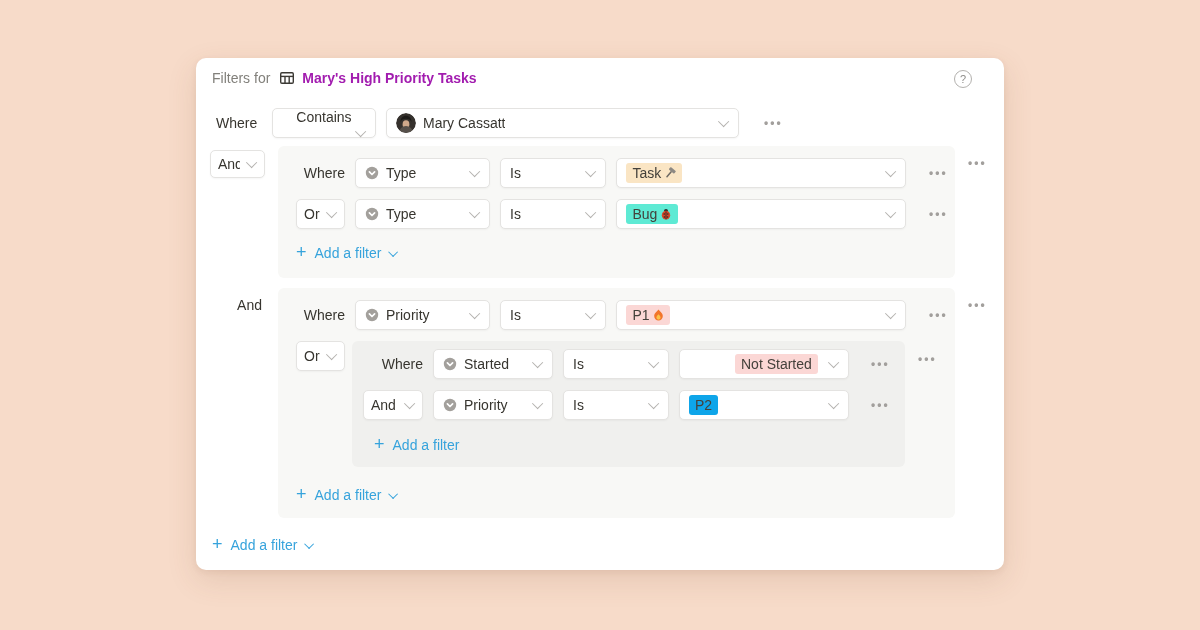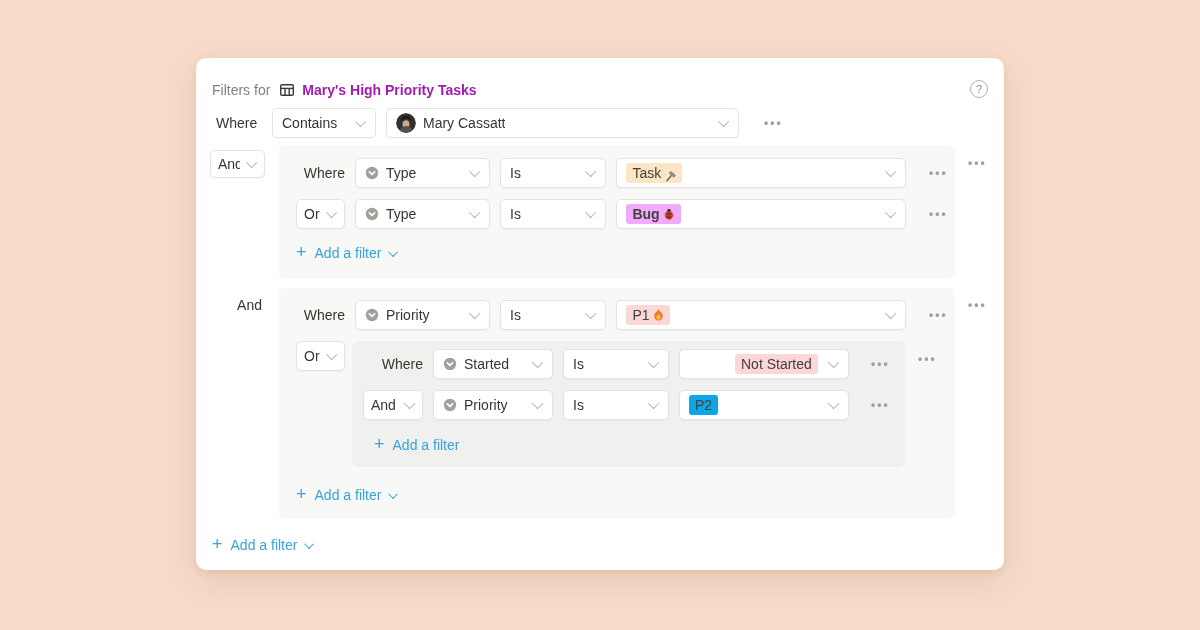--- a/index.html
+++ b/index.html
@@ -8,21 +8,21 @@
     background:#f7dbc9;
     font-family:"Liberation Sans",sans-serif;
     font-size:14px;color:#37352f;
   }
   .card{
     position:absolute;left:196px;top:58px;width:808px;height:512px;
     background:#ffffff;border-radius:10px;
     box-shadow:0 10px 30px rgba(120,70,40,.14),0 2px 6px rgba(120,70,40,.08);
   }
   
-  .hdr{position:absolute;left:16px;right:16px;top:12px;height:28px;display:flex;align-items:flex-end;}
+  .hdr{position:absolute;left:16px;right:32px;top:12px;height:28px;display:flex;align-items:flex-start;}
   .hdr-prefix{color:#82807b;margin-right:9px;}
   .hdr-icon{display:flex;align-items:center;margin-right:7px;}
   .hdr-title{font-weight:bold;color:#a21caf;}
   .help{margin-left:auto;width:18px;height:18px;border:1.5px solid #b3b1ae;border-radius:50%;
         display:flex;align-items:center;justify-content:center;font-size:11px;color:#8f8d8a;cursor:pointer;box-sizing:border-box;}
   
   .dd{
     display:flex;align-items:center;height:30px;box-sizing:border-box;
     background:#fff;border:1px solid #e4e3e1;border-radius:5px;
     padding:0 9px;gap:7px;cursor:pointer;
@@ -30,21 +30,21 @@
   }
   .dd .lbl{white-space:nowrap;overflow:hidden;}
   .chev{display:inline-block;width:7px;height:7px;border-left:1.5px solid #b3b1ae;border-bottom:1.5px solid #b3b1ae;
         transform:rotate(-45deg) translateY(-2px);margin-left:auto;flex:none;}
   .chev.tight{margin-left:2px;}
   .chev.blue{width:6px;height:6px;border-color:#36a3dc;}
   .dots{color:#a29f9c;font-size:12px;letter-spacing:2px;font-weight:bold;cursor:pointer;white-space:nowrap;flex:none;}
   
   .row-top{position:absolute;left:20px;top:50px;display:flex;align-items:center;gap:10px;}
   .where-top{width:46px;flex:none;}
-  .w-eng{width:126px;}.w-contains{width:104px;}.w-user{width:353px;}
+  .w-eng{width:126px;}.w-contains{width:104px;flex-direction:column;}.w-user{width:353px;}
   .frow{display:flex;align-items:center;gap:10px;margin-left:18px;height:30px;}
   .frow + .frow{margin-top:11px;}
   .lblcol{width:49px;flex:none;display:flex;justify-content:flex-end;align-items:center;}
   .ddconn{width:100%;justify-content:space-between;padding:0 7px;}
   .w-prop{width:140px;}.w-op{width:110px;}.w-val{width:301px;}
   .rowdots{margin-left:13px;width:26px;align-self:center;}
   
   .group{position:absolute;left:82px;width:677px;background:#f8f8f6;border-radius:6px;box-sizing:border-box;padding-top:12px;}
   .group1{top:88px;height:132px;}
   .group2{top:230px;height:230px;}
@@ -132,21 +132,21 @@
             </svg>
         </span>
         <span class="lbl">Type</span>
         <span class="chev"></span>
       </div>
       <div class="dd w-op">
         <span class="lbl">Is</span>
         <span class="chev"></span>
       </div>
       <div class="dd w-val">
-        <span class="tag" style="background-color: rgb(250, 229, 196); align-items: flex-end;">
+        <span class="tag" style="background-color: rgb(250, 229, 196);">
           <span>Task</span>
           <span>
             <svg width="12" height="12" viewBox="0 0 12 12">
                 <g transform="rotate(40 6 6)">
                   <rect x="5.3" y="3.5" width="1.5" height="8" rx="0.7" fill="#6e6a64"></rect>
                   <rect x="2.6" y="0.8" width="7" height="3.2" rx="1" fill="#8d8983"></rect>
                 </g>
               </svg>
           </span>
         </span>
@@ -169,21 +169,21 @@
             </svg>
         </span>
         <span class="lbl">Type</span>
         <span class="chev"></span>
       </div>
       <div class="dd w-op">
         <span class="lbl">Is</span>
         <span class="chev"></span>
       </div>
       <div class="dd w-val">
-        <span class="tag" style="background-color: #f0abfc; font-weight: bold;">
+        <span class="tag" style="background-color: #5eead4;">
           <span>Bug</span>
           <span>
             <svg width="12" height="12" viewBox="0 0 12 12">
                 <circle cx="6" cy="3" r="2" fill="#2c2a27"></circle>
                 <ellipse cx="6" cy="7.2" rx="4.2" ry="4.4" fill="#d8472b"></ellipse>
                 <line x1="6" y1="3.4" x2="6" y2="11.4" stroke="#2c2a27" stroke-width="0.9"></line>
                 <circle cx="4.2" cy="6" r="0.8" fill="#2c2a27"></circle>
                 <circle cx="7.8" cy="6" r="0.8" fill="#2c2a27"></circle>
                 <circle cx="4.4" cy="9" r="0.8" fill="#2c2a27"></circle>
                 <circle cx="7.6" cy="9" r="0.8" fill="#2c2a27"></circle>

